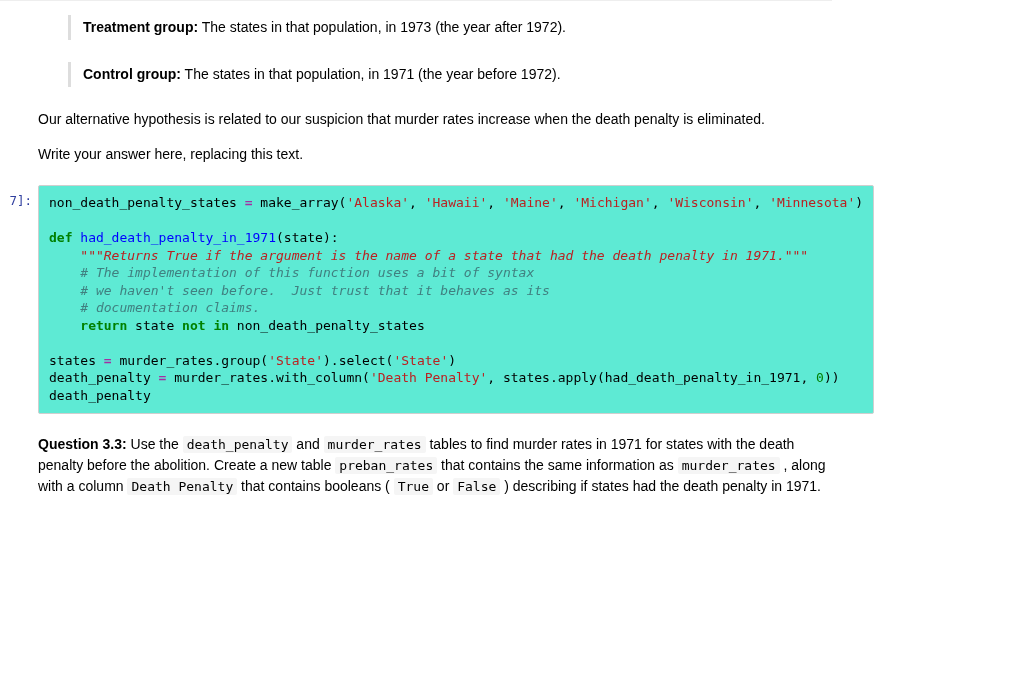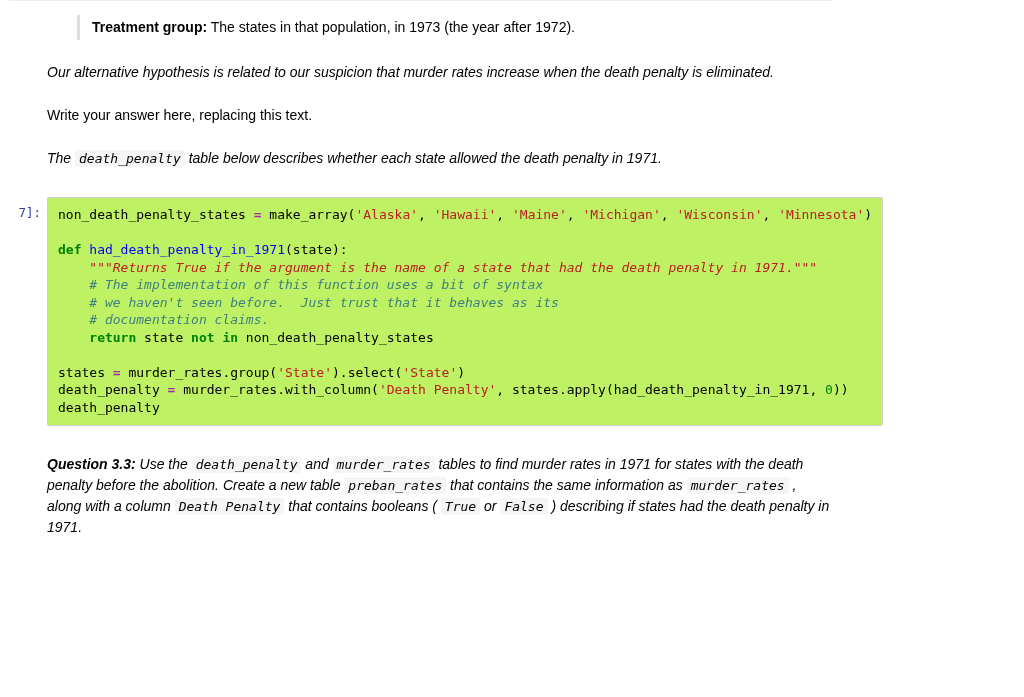--- a/index.html
+++ b/index.html
@@ -5,52 +5,52 @@
   * { box-sizing: border-box; }
   body {
     margin: 0;
     padding: 0;
     font-family: -apple-system, BlinkMacSystemFont, "Segoe UI", Helvetica, Arial, sans-serif;
     font-size: 14px;
     line-height: 1.5;
     color: #000;
     background: #fff;
   }
-  .notebook { width: 832px; padding-left: 9px; }
+  .notebook { width: 832px; }
   .cell { display: flex; }
   .prompt-col {
     width: 38px;
     flex-shrink: 0;
     padding-right: 6px;
     text-align: right;
     font-family: "SFMono-Regular", Menlo, Monaco, Consolas, monospace;
     font-size: 12.5px;
     color: #303F9F;
     padding-top: 9px;
   }
   .cell-body { flex: 1; padding: 0 8px 0 0; }
   .md-body { padding: 4px 0; }
   .blockquote-block {
     border-left: 3px solid #ddd;
     padding: 2px 12px;
     margin: 10px 0 22px 30px;
     color: #000;
   }
-  .para { margin: 22px 0; font-style: italic; }
+  .para { margin: 14px 0; }
   .para-italic { margin: 14px 0; }
   code.inline {
     font-family: "SFMono-Regular", Menlo, Monaco, Consolas, monospace;
     font-size: 13px;
     background: #f5f5f5;
     padding: 1px 4px;
     border-radius: 2px;
   }
   .code-cell {
     border: 1px solid #cfcfcf;
-    background: #bef264;
+    background: #5eead4;
     border-radius: 2px;
     padding: 8px 10px;
     margin: 2px 8px 2px 0;
     font-family: "SFMono-Regular", Menlo, Monaco, Consolas, monospace;
     font-size: 13px;
     line-height: 1.35;
     white-space: pre;
     overflow: hidden;
   }
   .k  { color: #008000; font-weight: bold; }
@@ -69,29 +69,29 @@
 <div class="notebook">
   <hr class="thin">
 
   <div class="cell">
     <div class="prompt-col"></div>
     <div class="cell-body md-body">
 
       <div class="blockquote-block">
         <b>Treatment group:</b><span> The states in that population, in 1973 (the year after 1972).</span>
       </div>
+      <div class="blockquote-block">
+        <b>Control group:</b><span> The states in that population, in 1971 (the year before 1972).</span>
+      </div>
 
       <p class="para">Our alternative hypothesis is related to our suspicion that murder rates increase when the death penalty is eliminated.</p>
 
 
       <p class="para-italic">Write your answer here, replacing this text.</p>
 
-      <p class="para">
-        <span>The </span><code class="inline">death_penalty</code><span> table below describes whether each state allowed the death penalty in 1971.</span>
-      </p>
     </div>
   </div>
 
   <div class="cell">
     <div class="prompt-col">7]:</div>
     <div class="cell-body">
 <div class="code-cell"><span class="n">non_death_penalty_states </span><span class="op">=</span><span class="n"> make_array(</span><span class="s1">'Alaska'</span><span class="n">, </span><span class="s1">'Hawaii'</span><span class="n">, </span><span class="s1">'Maine'</span><span class="n">, </span><span class="s1">'Michigan'</span><span class="n">, </span><span class="s1">'Wisconsin'</span><span class="n">, </span><span class="s1">'Minnesota'</span><span class="n">)</span>
 <span></span>
 <span class="k">def</span><span class="nf"> had_death_penalty_in_1971</span><span class="n">(state):</span>
 <span class="sd">    """Returns True if the argument is the name of a state that had the death penalty in 1971."""</span>

